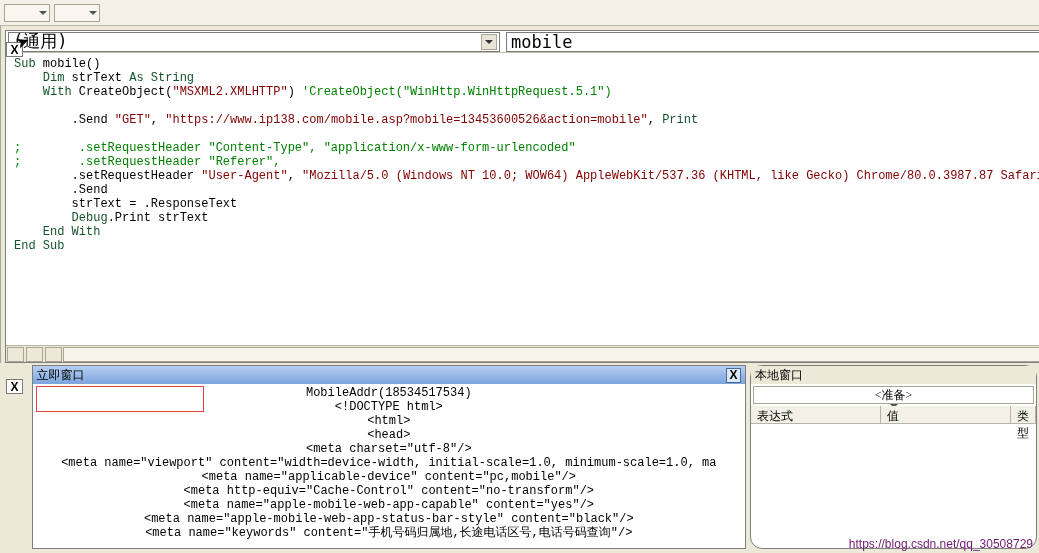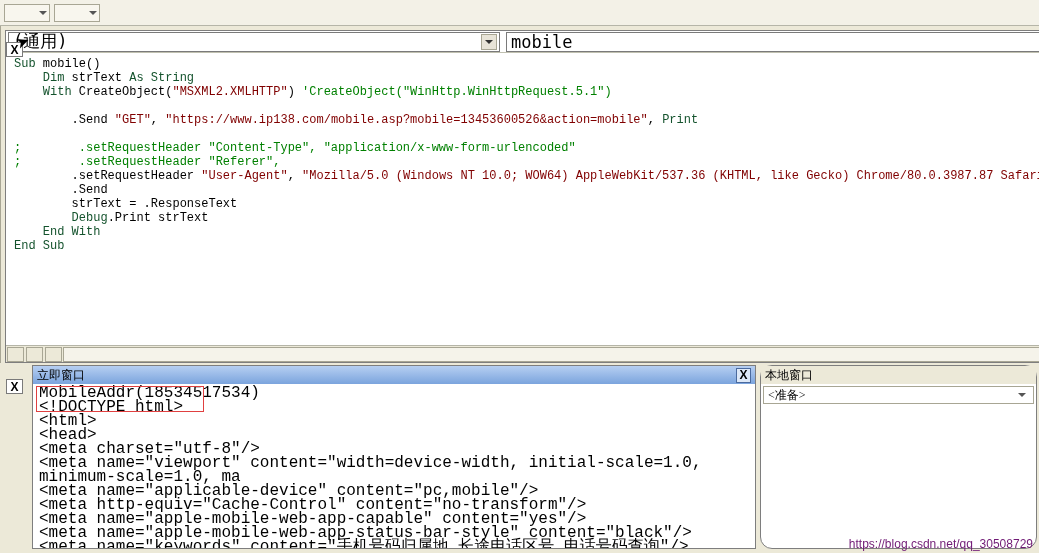--- a/index.html
+++ b/index.html
@@ -35,24 +35,24 @@
 .cm { color: #008000; }
 .str { color: #800000; }
 .scrollbar-bottom { height: 17px; background: #ece9d8; border-top: 1px solid #b5b5a8; display:flex; align-items:center; }
 .sb-btn { width:17px; height:15px; border:1px solid #a8a694; background:#ece9d8; margin:0 1px; position:relative;}
 .sb-btn::after{content:"";position:absolute;top:3px;left:5px;width:0;height:0;}
 .sb-track { flex:1; height:15px; background:#f5f3ea; border:1px solid #a8a694;}
 .lower-row { display:flex; height: 188px; }
 .panel { border: 1px solid #7e7e7e; background:#fff; margin: 2px; display:flex; flex-direction:column;}
 .panel-title { height: 18px; background: linear-gradient(#b6cff2,#7ba4dd); color:#000; font-size:12px; padding: 2px 4px; display:flex; justify-content:space-between; align-items:center; font-family:"SimSun","Microsoft YaHei";}
 .panel-title .x { width:15px; height:15px; border:1px solid #4a6a9e; background:#dde8f7; font-weight:bold; display:flex; align-items:center; justify-content:center; font-family:Arial;}
-.panel-body { flex:1; overflow:auto; font-family:"NSimSun","SimSun","Courier New",monospace; font-size:16px; line-height:14px; padding:2px 6px;}
+.panel-body { flex:1; overflow:auto; font-family:"NSimSun","SimSun","Courier New",monospace; font-size:12px; line-height:14px; padding:2px 6px;text-align:center;}
 .panel-immediate { width: 724px; }
 .panel-locals { flex:1;border-radius:12px; }
-.locals-dd { height:18px; border:1px solid #a8a694; margin:2px; background:#fff; font-family:"SimSun"; font-size:12px; padding:0 4px; display:flex; align-items:center; justify-content:space-between;}
+.locals-dd { height:18px; border:1px solid #a8a694; margin:2px; background:#fff; font-family:"SimSun"; font-size:12px; padding:0 4px; display:flex; align-items:center; justify-content:space-between;flex-direction:column;}
 .locals-dd .arr{width:14px;height:14px;display:flex;align-items:center;justify-content:center;}
 .locals-dd .arr::after{content:"";width:0;height:0;border-left:4px solid transparent;border-right:4px solid transparent;border-top:4px solid #555;}
 .locals-header { display:flex; border-bottom:1px solid #b5b5a8; background:#f3f1e7; height:18px;}
 .locals-header div { border-right:1px solid #b5b5a8; padding:2px 6px; font-size:12px; font-family:"SimSun";}
 .col1{width:130px;} .col2{width:130px;} .col3{flex:1;}
 .red-box { position:absolute; border:1px solid #e04040; pointer-events:none;}
 .left-gutter2 { width: 30px; background:#ece9d8;}
 .left-gutter2 .xbtn { margin-top:16px; margin-left:6px; width:17px; height:15px; border:1px solid #7a7a7a; background:#fff; font-family:Arial; font-size:12px; font-weight:bold; display:flex; align-items:center; justify-content:center;}
 .watermark { position:absolute; right:6px; bottom:2px; color:#701a75; font-size:12px; font-family:Arial;}
 .cursor-arrow { position:absolute; top:32px; left:16px; font-size:16px; color:#000; pointer-events:none; transform: rotate(-20deg);}
@@ -134,20 +134,25 @@
   </div>
 
   <div class="panel panel-locals">
     <div class="panel-title" style="background:#ece9d8;">
       <span>本地窗口</span>
     </div>
     <div class="locals-dd">
       <span>&lt;准备&gt;</span>
       <span class="arr"></span>
     </div>
+    <div class="locals-header">
+      <div class="col1">表达式</div>
+      <div class="col2">值</div>
+      <div class="col3">类型</div>
+    </div>
     <div class="panel-body"></div>
   </div>
 </div>
 
 <div class="red-box" style="top:386px; left:36px; width:168px; height:26px;"></div>
 
 <div class="cursor-arrow">➤</div>
 
 <div class="watermark">https://blog.csdn.net/qq_30508729</div>
 

